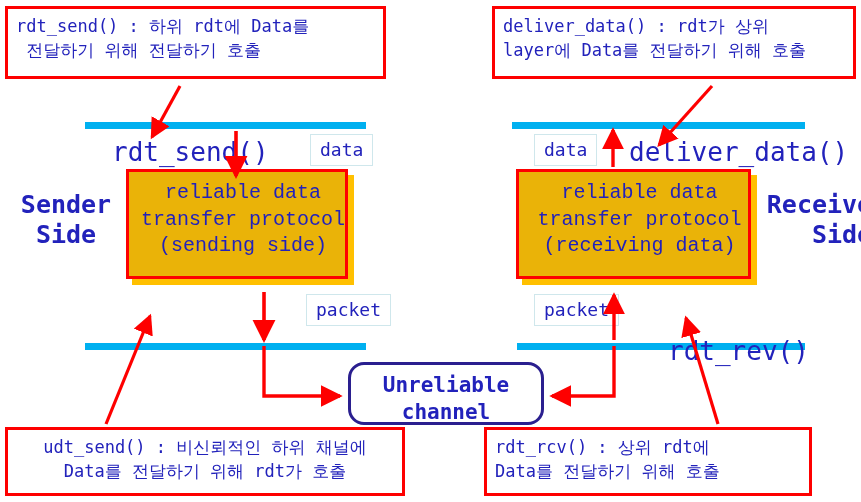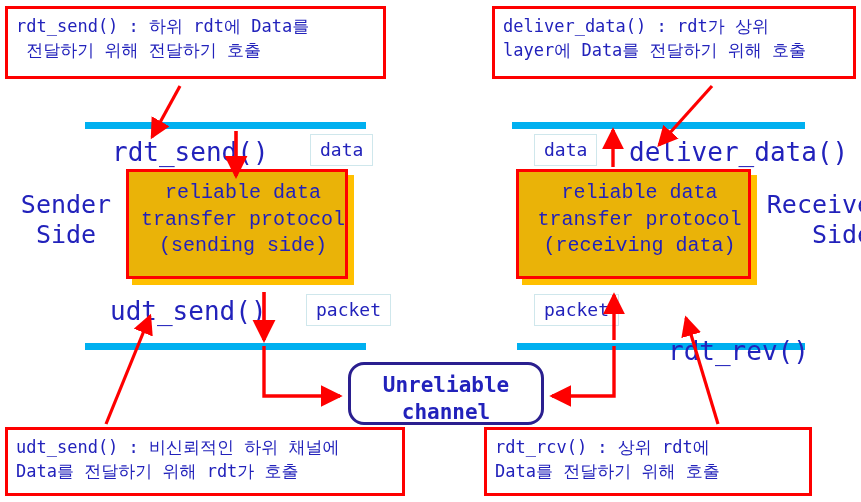--- a/index.html
+++ b/index.html
@@ -89,20 +89,21 @@
 
   
   .side {
     position: absolute;
     color: #2222bb;
     font-family: "DejaVu Sans Mono", monospace;
     font-size: 25px;
     line-height: 1.2;
     white-space: pre;
     text-align: center;
+    font-weight: bold;
   }
 
   
   .channel {
     position: absolute;
     border: 3px solid #2a1f8f;
     border-radius: 16px;
     background: #ffffff;
     color: #2222bb;
     font-family: "DejaVu Sans Mono", monospace;
@@ -134,21 +135,21 @@
   <div class="cyanbar" style="left:512px; top:122px; width:293px;"></div>
   <div class="cyanbar" style="left:85px;  top:343px; width:281px;"></div>
   <div class="cyanbar" style="left:517px; top:343px; width:288px;"></div>
 
   <div class="note" style="left:5px; top:6px; width:381px; height:73px;"><span>rdt_send() : 하위 rdt에 Data를</span>
 <span> 전달하기 위해 전달하기 호출</span></div>
 
   <div class="note" style="left:492px; top:6px; width:364px; height:73px;"><span>deliver_data() : rdt가 상위</span>
 <span>layer에 Data를 전달하기 위해 호출</span></div>
 
-  <div class="note" style="left:5px; top:427px; width:400px; height:69px;"><span>udt_send() : 비신뢰적인 하위 채널에</span>
+  <div class="note" style="left:5px; top:427px; width:400px; height:69px;text-align:center;"><span>udt_send() : 비신뢰적인 하위 채널에</span>
 <span>Data를 전달하기 위해 rdt가 호출</span></div>
 
   <div class="note" style="left:484px; top:427px; width:328px; height:69px;"><span>rdt_rcv() : 상위 rdt에</span>
 <span>Data를 전달하기 위해 호출</span></div>
 
   <div class="proto-wrap" style="left:126px; top:169px; width:222px; height:110px;">
     <div class="proto-shadow"></div>
     <div class="proto"><span>reliable data</span>
 <span>transfer protocol</span>
 <span>(sending side)</span></div>
@@ -167,21 +168,20 @@
   <div class="side" style="left:757px; top:190px; width:140px;"><span>Receiver
   Side</span></div>
 
   <div class="chip" style="left:292px; top:134px;"><span>data</span></div>
   <div class="chip" style="left:516px; top:134px;"><span>data</span></div>
   <div class="chip" style="left:288px; top:294px;"><span>packet</span></div>
   <div class="chip" style="left:516px; top:294px;"><span>packet</span></div>
 
   <div class="cap" style="left:112px; top:137px;"><span>rdt_send()</span></div>
   <div class="cap" style="left:629px; top:137px;"><span>deliver_data()</span></div>
-  <div class="cap" style="left:110px; top:296px;"><span>udt_send()</span></div>
   <div class="cap" style="left:668px; top:296px;margin-top:40px;"><span>rdt_rev()</span></div>
 
   <div class="channel" style="left:348px; top:362px; width:196px; height:63px;"><span>Unreliable</span>
 <span>channel</span></div>
 
   <svg id="arrows" viewBox="0 0 861 502">
     <defs>
       <marker id="ah" markerWidth="9" markerHeight="9" refX="5.6" refY="3.2" orient="auto" markerUnits="strokeWidth">
         <path d="M0,0 L6.4,3.2 L0,6.4 z" fill="#fe0000"></path>
       </marker>

